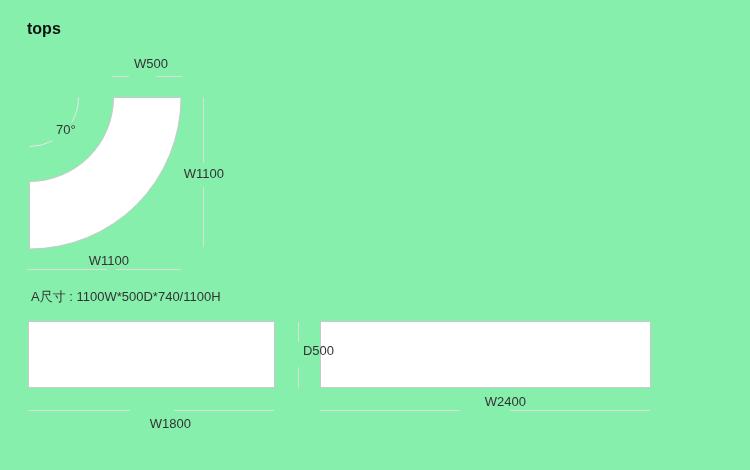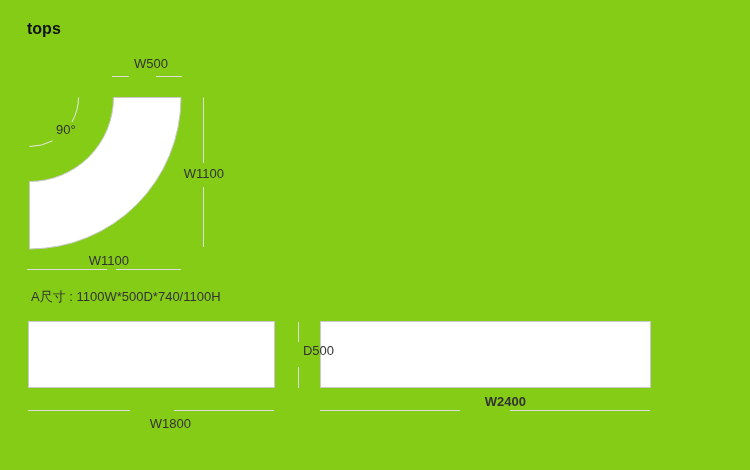--- a/index.html
+++ b/index.html
@@ -1,20 +1,20 @@
 <!DOCTYPE html>
 <html><head>
 <meta charset="utf-8">
 <style>
   html, body { margin: 0; padding: 0; background: #ffffff; }
   .canvas {
     position: relative;
     width: 750px;
     height: 470px;
-    background: #84cc16;
+    background: #86efac;
     font-family: "Liberation Sans", "DejaVu Sans", sans-serif;
     overflow: hidden;
   }
   .title {
     position: absolute;
     left: 27px;
     top: 21px;
     font-size: 16px;
     line-height: 16px;
     font-weight: bold;
@@ -79,24 +79,24 @@
     <g>
       <rect x="320.5" y="321.5" width="330" height="66" fill="#ffffff" stroke-width="1" stroke="#c9c9c9"></rect>
       <g>
         <line x1="320" y1="410.5" x2="460" y2="410.5" stroke-width="1" stroke="#dcdcdc"></line>
         <line x1="510" y1="410.5" x2="650" y2="410.5" stroke-width="1" stroke="#dcdcdc"></line>
       </g>
     </g>
   </svg>
 
   <div class="dim-label centered" style="left:128px; top:57px; width:40px;">W500</div>
-  <div class="dim-label" style="left:56px; top:123px;">90°</div>
+  <div class="dim-label" style="left:56px; top:123px;">70°</div>
   <div class="dim-label centered" style="left:183px; top:167px; width:41px;">W1100</div>
   <div class="dim-label centered" style="left:88px; top:254px; width:41px;">W1100</div>
   <div class="caption" style="left:31px; top:289px;">A尺寸 : 1100W*500D*740/1100H</div>
 
   <div class="dim-label centered" style="left:294px; top:344px; width:40px;">D500</div>
 
   <div class="dim-label centered" style="left:111px; top:417px; width:80px;">W1800</div>
 
-  <div class="dim-label centered" style="left:446px; top:395px; width:80px;font-weight:bold;">W2400</div>
+  <div class="dim-label centered" style="left:446px; top:395px; width:80px;">W2400</div>
 
 </div>
 
 </body></html>

